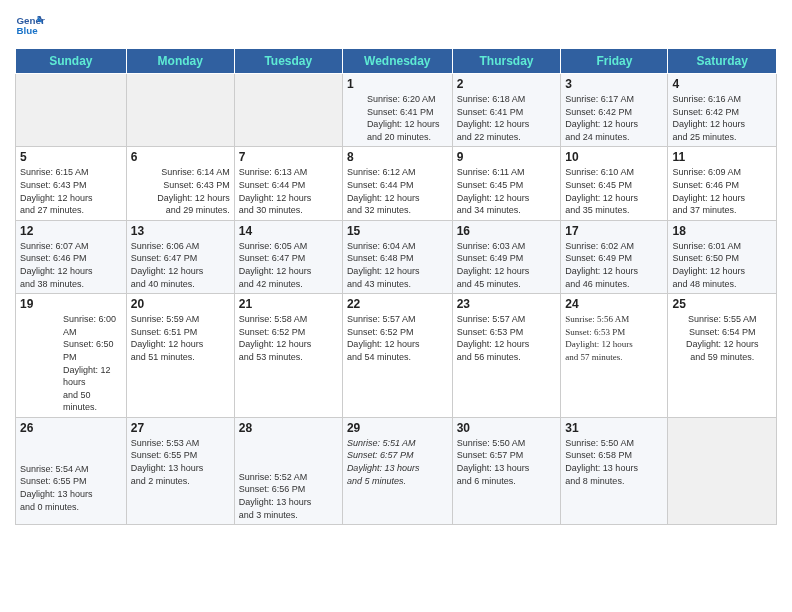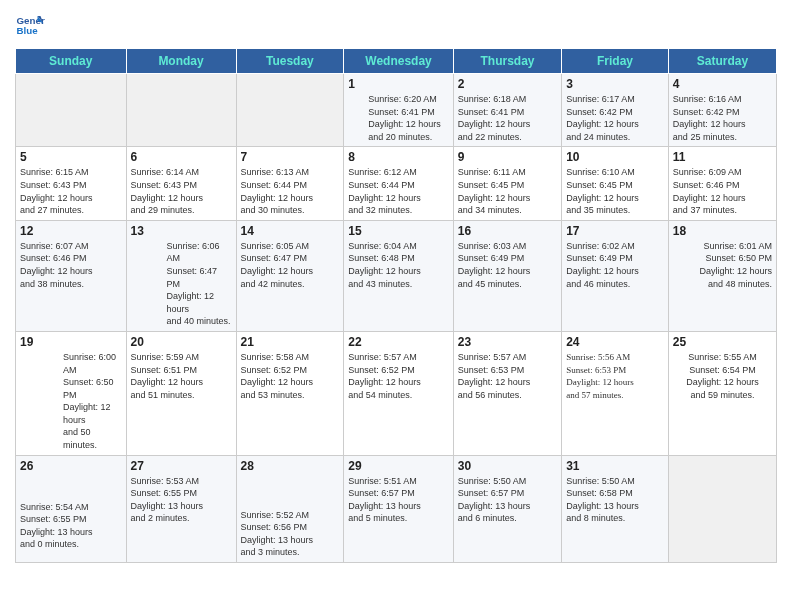--- a/index.html
+++ b/index.html
@@ -158,21 +158,21 @@
         <tr>
           <td>
             <span class="day-num">5</span>
             <div class="day-info" style="white-space: pre-line;">Sunrise: 6:15 AM
 Sunset: 6:43 PM
 Daylight: 12 hours
 and 27 minutes.</div>
           </td>
           <td>
             <span class="day-num">6</span>
-            <div class="day-info" style="white-space: pre-line;">Sunrise: 6:14 AM
+            <div class="day-info" style="white-space: pre-line; text-align: right;">Sunrise: 6:14 AM
 Sunset: 6:43 PM
 Daylight: 12 hours
 and 29 minutes.</div>
           </td>
           <td>
             <span class="day-num">7</span>
             <div class="day-info" style="white-space: pre-line;">Sunrise: 6:13 AM
 Sunset: 6:44 PM
 Daylight: 12 hours
 and 30 minutes.</div>
@@ -209,21 +209,21 @@
         <tr>
           <td>
             <span class="day-num">12</span>
             <div class="day-info" style="white-space: pre-line;">Sunrise: 6:07 AM
 Sunset: 6:46 PM
 Daylight: 12 hours
 and 38 minutes.</div>
           </td>
           <td>
             <span class="day-num">13</span>
-            <div class="day-info" style="white-space: pre-line; margin-left: 36px;">Sunrise: 6:06 AM
+            <div class="day-info" style="white-space: pre-line;">Sunrise: 6:06 AM
 Sunset: 6:47 PM
 Daylight: 12 hours
 and 40 minutes.</div>
           </td>
           <td>
             <span class="day-num">14</span>
             <div class="day-info" style="white-space: pre-line;">Sunrise: 6:05 AM
 Sunset: 6:47 PM
 Daylight: 12 hours
 and 42 minutes.</div>
@@ -244,21 +244,21 @@
           </td>
           <td>
             <span class="day-num">17</span>
             <div class="day-info" style="white-space: pre-line;">Sunrise: 6:02 AM
 Sunset: 6:49 PM
 Daylight: 12 hours
 and 46 minutes.</div>
           </td>
           <td>
             <span class="day-num">18</span>
-            <div class="day-info" style="white-space: pre-line; text-align: right;">Sunrise: 6:01 AM
+            <div class="day-info" style="white-space: pre-line;">Sunrise: 6:01 AM
 Sunset: 6:50 PM
 Daylight: 12 hours
 and 48 minutes.</div>
           </td>
         </tr>
         <tr>
           <td>
             <span class="day-num">19</span>
             <div class="day-info" style="white-space: pre-line; margin-left: 43px;">Sunrise: 6:00 AM
 Sunset: 6:50 PM
@@ -325,21 +325,21 @@
           </td>
           <td>
             <span class="day-num">28</span>
             <div class="day-info" style="white-space: pre-line; margin-top: 36px;">Sunrise: 5:52 AM
 Sunset: 6:56 PM
 Daylight: 13 hours
 and 3 minutes.</div>
           </td>
           <td>
             <span class="day-num">29</span>
-            <div class="day-info" style="white-space: pre-line;">Sunrise: 5:51 AM
+            <div class="day-info" style="white-space: pre-line; font-style: italic;">Sunrise: 5:51 AM
 Sunset: 6:57 PM
 Daylight: 13 hours
 and 5 minutes.</div>
           </td>
           <td>
             <span class="day-num">30</span>
             <div class="day-info" style="white-space: pre-line;">Sunrise: 5:50 AM
 Sunset: 6:57 PM
 Daylight: 13 hours
 and 6 minutes.</div>

